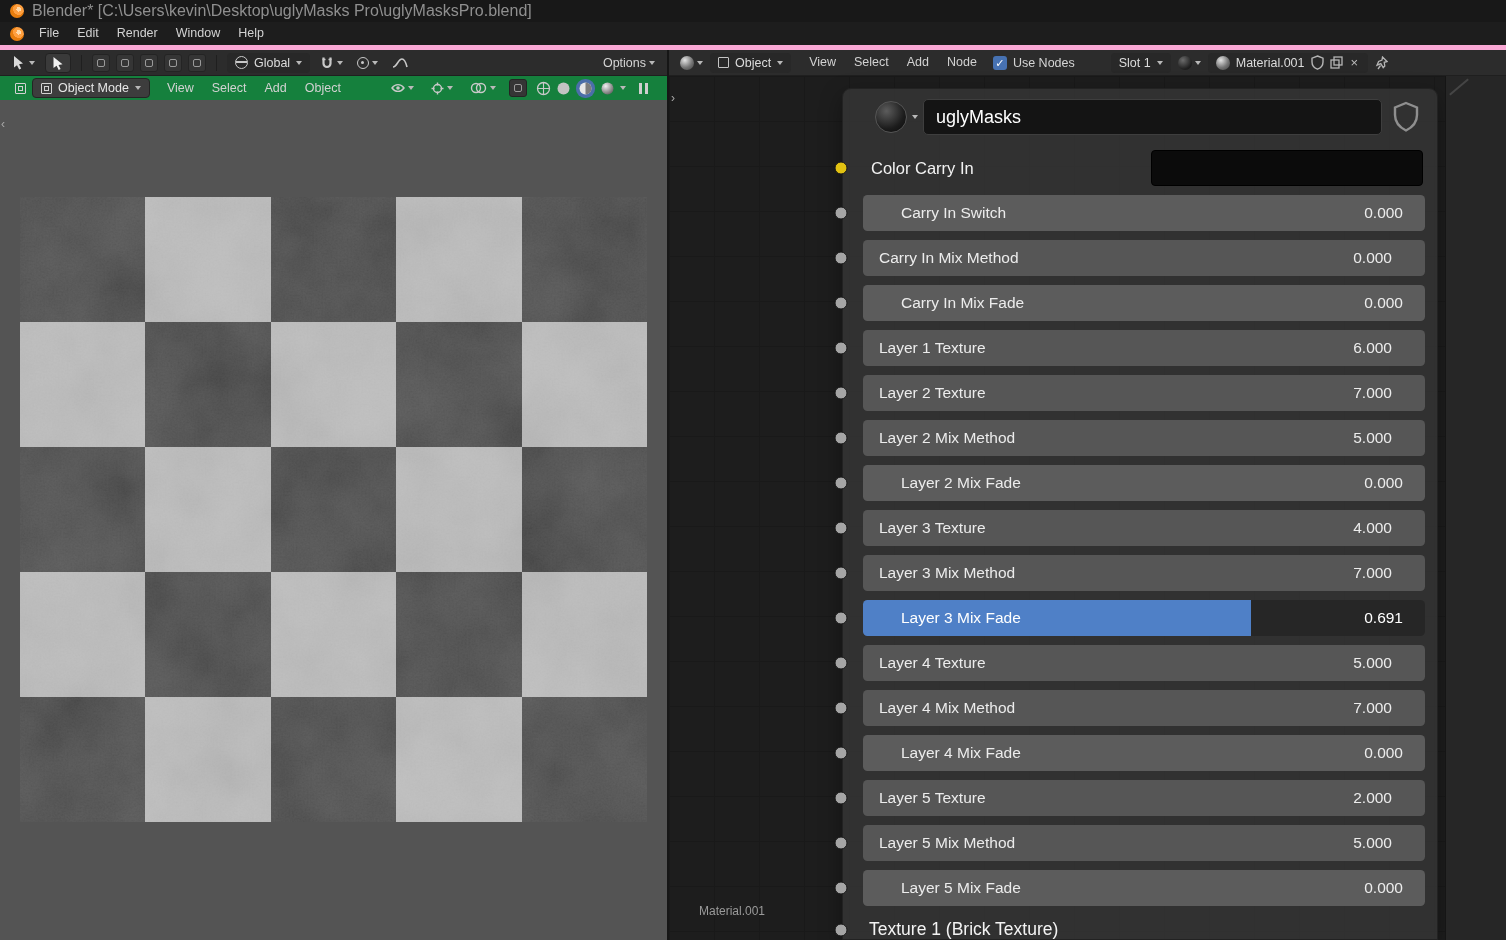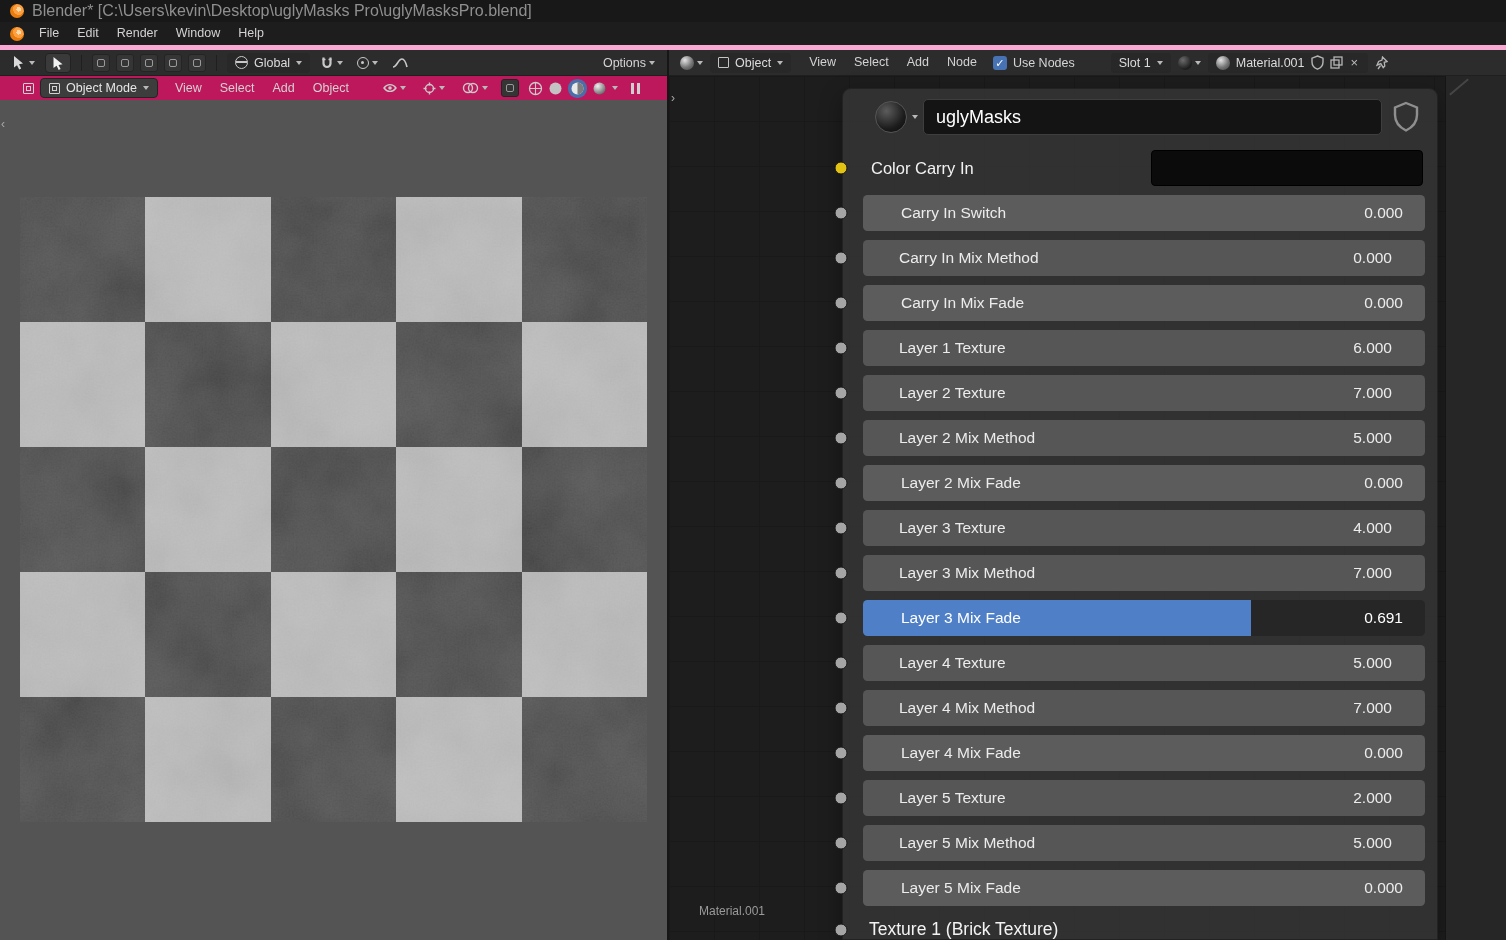--- a/index.html
+++ b/index.html
@@ -38,21 +38,21 @@
   .circle-icon::before{content:"";position:absolute;left:3px;top:3px;width:3px;height:3px;border-radius:50%;background:#c9c9c9}
   .cb{width:14px;height:14px;border-radius:3px;background:#4772b3;color:#fff;font-size:11px;line-height:14px;text-align:center}
   .xmark{color:#bdbdbd;font-size:13px;line-height:13px;padding:0 2px}
   .pause{display:inline-flex;gap:3px;padding:2px 4px}
   .pause i{display:block;width:3px;height:11px;background:#cfcfcf}
   .tool-active{width:26px;height:20px;background:#3a3a3a;border:1px solid #222;border-radius:4px;display:inline-flex;align-items:center;justify-content:center}
   .shade-wrap{display:inline-flex;align-items:center;gap:5px}
   .shade-active{background:#4b6ea9;border-radius:9px;padding:2px}
 
   
-  .vp-header{position:absolute;left:0;top:76px;width:667px;height:24px;background:#be185d;display:flex;align-items:center;gap:2px;padding:0 19px}
+  .vp-header{position:absolute;left:0;top:76px;width:667px;height:24px;background:#15803d;display:flex;align-items:center;gap:2px;padding:0 11px}
   .mode-btn{display:inline-flex;align-items:center;gap:6px;height:20px;padding:0 8px;background:#3d3d3d;border:1px solid #242424;border-radius:4px;color:#e6e6e6}
   .sq-icon{width:11px;height:11px;border:1.5px solid #d2d2d2;border-radius:1px;position:relative}
   .sq-icon::before{content:"";position:absolute;left:2px;top:2px;right:2px;bottom:2px;border:1px solid #d2d2d2}
   .vp-right{margin-left:auto;display:flex;align-items:center;gap:9px;padding-right:4px}
 
   
   .vp-content{position:absolute;left:0;top:100px;width:667px;height:840px;background:#545454}
   .checker{position:absolute;left:20px;top:97px;width:627px;height:625px;display:grid;grid-template-rows:repeat(5,1fr);grid-template-columns:repeat(5,1fr)}
   .checker-noise{position:absolute;left:20px;top:97px;mix-blend-mode:soft-light}
   .region-arrow{position:absolute;color:#a8a8a8;font-size:12px;line-height:12px}
@@ -67,21 +67,21 @@
   
   .node{position:absolute;left:842px;top:88px;width:596px;height:852px;background:rgba(50,50,50,.97);border:1px solid #222;border-radius:9px 9px 0 0;box-shadow:0 8px 22px rgba(0,0,0,.35)}
   .node-header{display:flex;align-items:center;gap:5px;height:40px;margin:8px 12px 13px 32px}
   .nh-sphere{width:32px;height:32px;border-radius:50%;background:radial-gradient(circle at 35% 30%,#5c5c5c,#1c1c1c 62%,#090909);border:1px solid #555}
   .node-name-field{flex:1;height:36px;background:#141414;border:1px solid #3e3e3e;border-radius:5px;color:#fff;font-size:18px;display:flex;align-items:center;padding:0 12px}
   .nh-shield{width:38px;height:38px;display:flex;align-items:center;justify-content:center}
   .node-rows{display:flex;flex-direction:column;gap:9px;margin:0 12px 0 20px}
   .nrow{position:relative;height:36px;border-radius:4.5px;background:#565656;display:flex;align-items:center;font-size:15.5px;color:#ececec}
   .nrow.slider{background:#5c5c5c}
   .nrow .lbl{flex:1;padding-left:38px;white-space:nowrap;overflow:hidden}
-  .nrow.field .lbl{padding-left:36px}
+  .nrow.field .lbl{padding-left:16px}
   .nrow .val{padding-right:22px}
   .nrow.field .val{padding-right:33px}
   .nrow.active{color:#fff}
   .nrow.color{background:transparent}
   .nrow.color .lbl{padding-left:8px;font-size:16.5px;color:#f2f2f2}
   .swatch{width:272px;height:36px;margin-right:2px;background:#0b0b0b;border:1px solid #000;border-radius:4px}
   .socket{position:absolute;left:-22px;top:50%;transform:translate(-50%,-50%);width:13px;height:13px;border-radius:50%;background:#a5a5a5;border:1.5px solid #191919}
   .node-footer{position:relative;margin:13px 12px 0 20px;font-size:17.5px;color:#f3f3f3;padding-left:6px;white-space:nowrap}
 
   svg{display:block}

